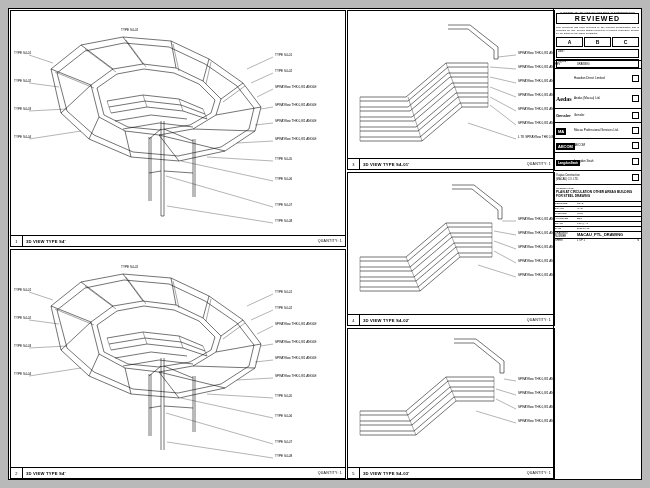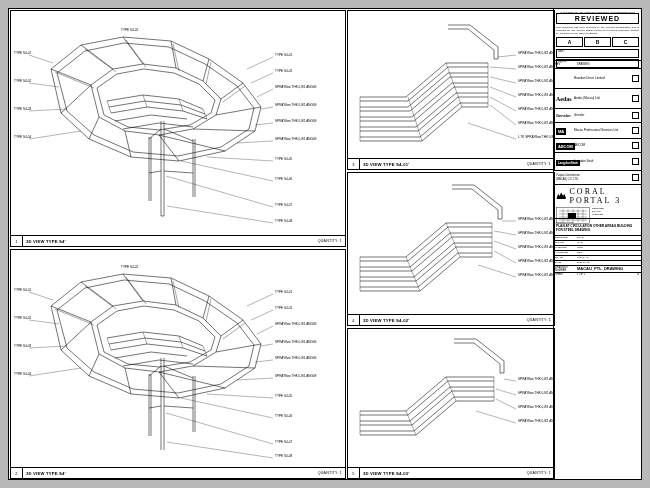--- a/index.html
+++ b/index.html
@@ -415,43 +415,20 @@
     </div>
 
     <div class="logo" style="height:14px;">
       <div class="txt" style="font-size:2.6px;">
         <div>Yuajiao Construction</div>
         <div>(MACAU) CO. LTD.</div>
       </div>
       <div class="chk"></div>
     </div>
 
-    <div class="tbrow stampbox">
-      <div style="display:flex;align-items:center;">
-        <svg width="14" height="14" viewBox="0 0 14 14">
-          <path d="M1 11 L13 11 L13 9 L11 4 L9.5 7 L7 2.5 L4.5 7 L3 4 L1 9 Z" fill="#000"></path>
-        </svg>
-        <div class="cn" style="margin-left:3px;">CORAL PORTAL 3</div>
-      </div>
-      <div style="display:flex;margin-top:2px;">
-        <svg width="34" height="17" viewBox="0 0 34 17">
-          <rect x="0.5" y="0.5" width="33" height="16" fill="none" stroke="#000" stroke-width="0.4"></rect>
-          <g stroke="#000" stroke-width="0.3" fill="none">
-            <path d="M3 4 H31 M3 7 H31 M3 10 H31 M3 13 H31"></path>
-            <path d="M7 2 V15 M12 2 V15 M17 2 V15 M22 2 V15 M27 2 V15"></path>
-          </g>
-          <rect x="12" y="6" width="8" height="5" fill="#000"></rect>
-        </svg>
-        <div class="tiny" style="margin-left:2px;line-height:1.3;">
-          <div>DESIGNED</div>
-          <div>DRAWN</div>
-          <div>CHECKED</div>
-        </div>
-      </div>
-    </div>
 
     <div class="tbrow proj">
       <div class="tiny">PROJECT TITLE</div>
       <div style="font-size:3.2px;font-weight:bold;">PLAN AT CIRCULATION OTHER AREAS BUILDING FOR STEEL DRAWING</div>
     </div>
 
     <div class="smallgrid">
       <div style="display:flex;">
           <span style="width:22px;">DESIGNED</span>
           <span>LOAD</span>

